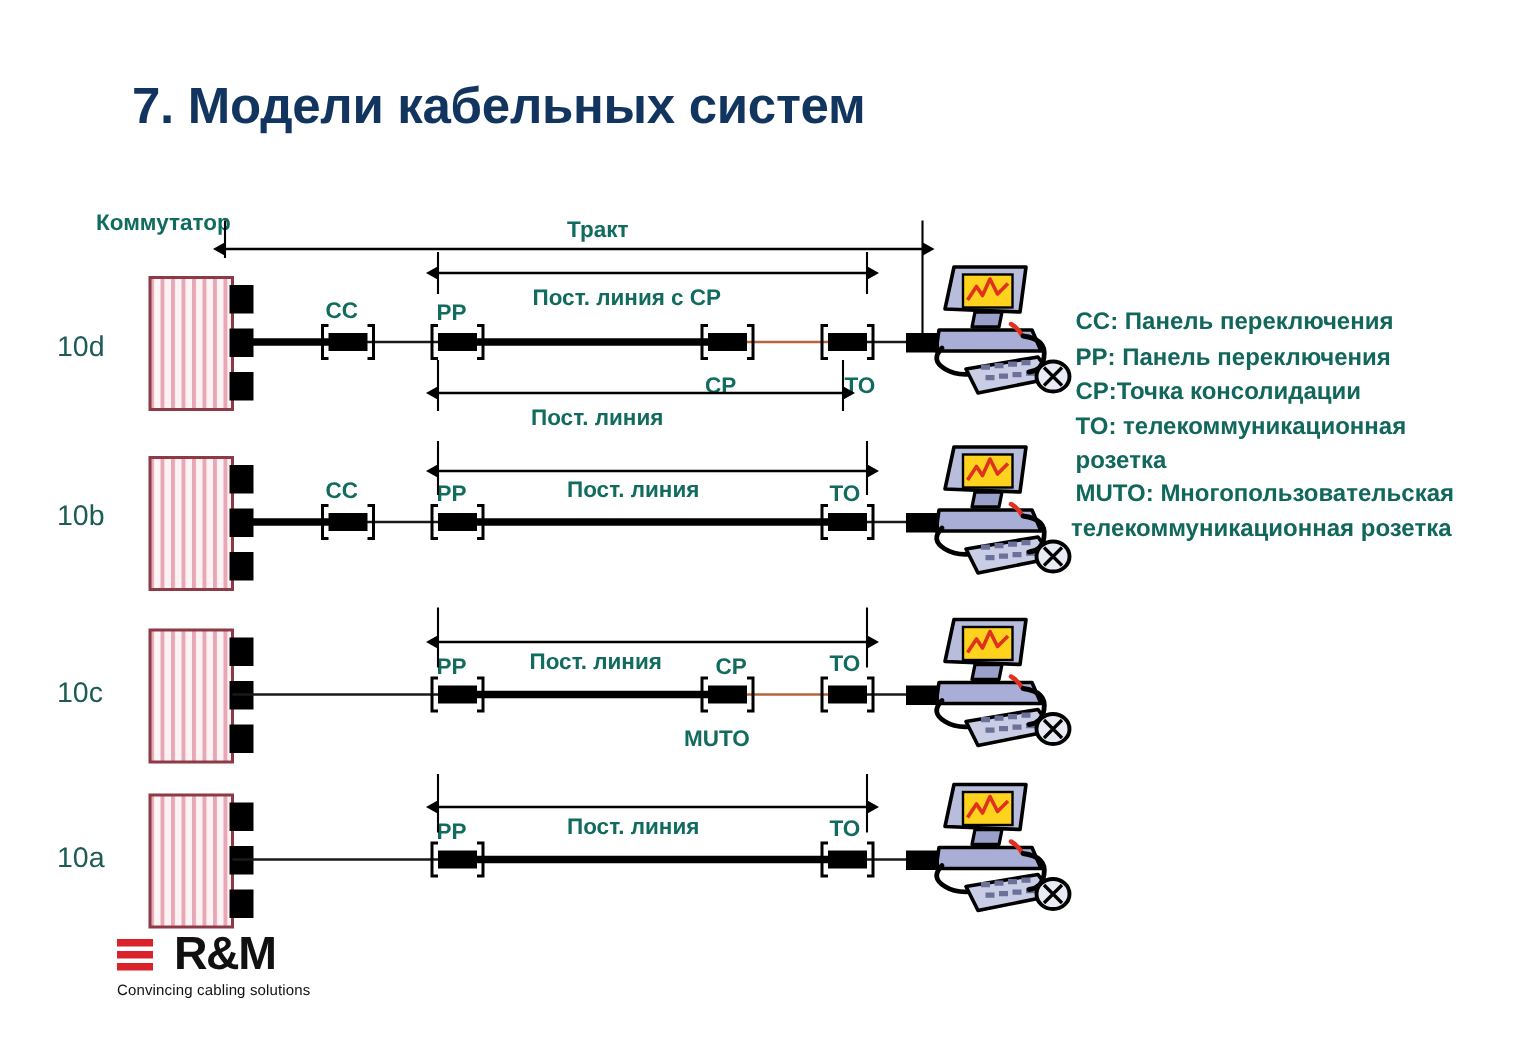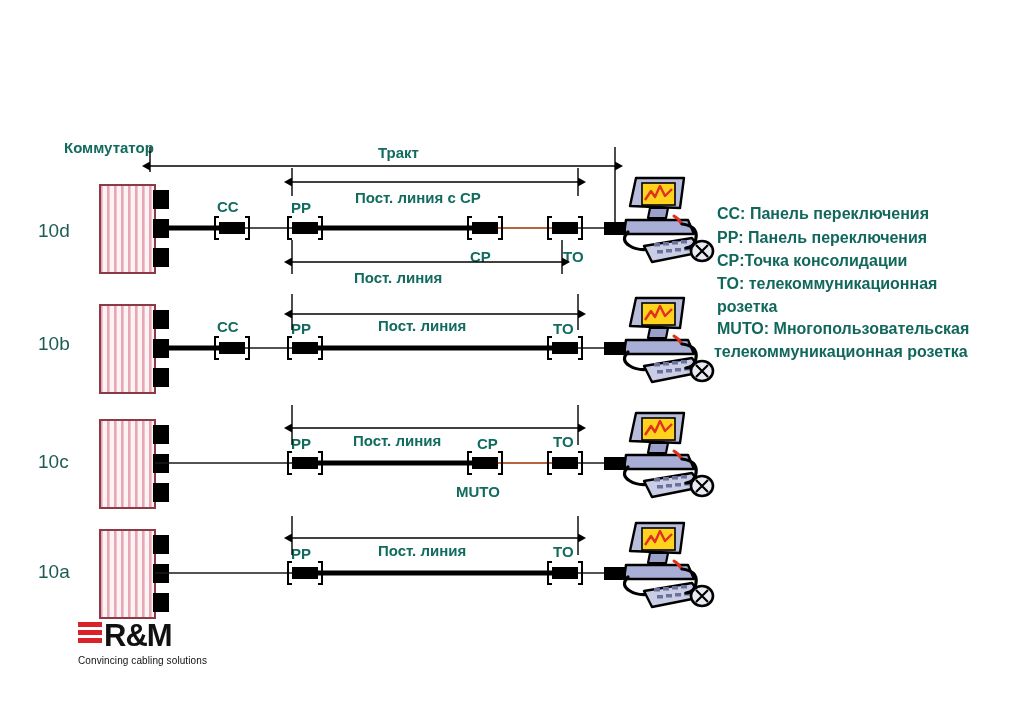--- a/index.html
+++ b/index.html
@@ -91,21 +91,22 @@
     stroke-width: 2;
     fill: none;
   }
   .logo-wrap {
     position: absolute;
     left: 78px;
     top: 620px;
   }
   .logo-row {
     display: flex;
-    gap: 2px;
+    align-items: center;
+    gap: 14px;
   }
   .logo-bars {
     display: flex;
     flex-direction: column;
     gap: 3px;
     padding-top: 2px;
   }
   .logo-bars span {
     display: block;
     width: 24px;
@@ -125,20 +126,21 @@
     font-weight: normal;
     color: #111111;
     letter-spacing: 0.1px;
   }
 </style>
 </head>
 <body>
 
 <div id="slide">
 
+  <div class="slide-title">7. Модели кабельных систем</div>
 
   <svg id="diagram" viewBox="0 0 1024 709">
     <defs>
       <marker id="arrL" markerWidth="9" markerHeight="9" refX="8" refY="4.5" orient="auto" markerUnits="userSpaceOnUse">
         <path d="M8,0 L0,4.5 L8,9 Z" fill="#000"></path>
       </marker>
       <marker id="arrR" markerWidth="9" markerHeight="9" refX="1" refY="4.5" orient="auto" markerUnits="userSpaceOnUse">
         <path d="M1,0 L9,4.5 L1,9 Z" fill="#000"></path>
       </marker>
       <pattern id="panelStripes" width="7" height="8" patternUnits="userSpaceOnUse">

